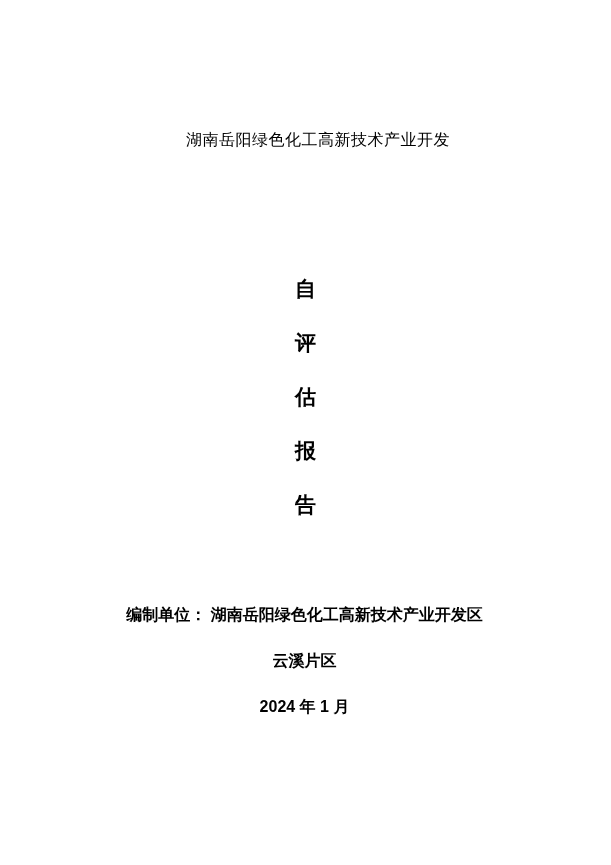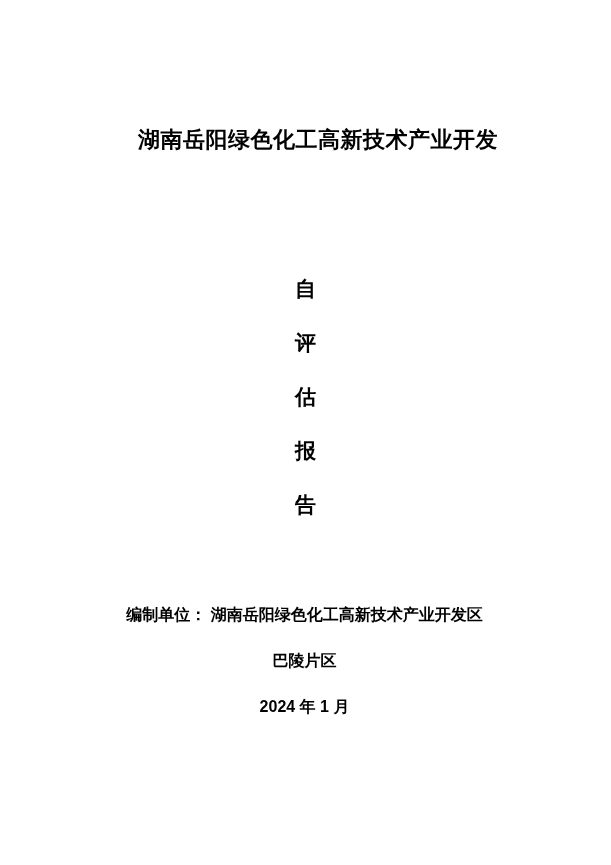--- a/index.html
+++ b/index.html
@@ -22,22 +22,22 @@
     box-sizing: border-box;
   }
   .title-block {
     position: absolute;
     top: 118px;
     left: 0;
     width: 611px;
     text-align: center;
   }
   .title-line {
-    font-size: 22px;
-    font-weight: bold;
+    font-size: 16px;
+    font-weight: normal;
     line-height: 44px;
     letter-spacing: 0.5px;
     white-space: nowrap;
     padding-left: 25px;
   }
   .doc-type-block {
     position: absolute;
     top: 262px;
     left: 0;
     width: 611px;
@@ -78,17 +78,17 @@
   <div class="doc-type-block">
     <div class="doc-type-char">自</div>
     <div class="doc-type-char">评</div>
     <div class="doc-type-char">估</div>
     <div class="doc-type-char">报</div>
     <div class="doc-type-char">告</div>
   </div>
 
   <div class="footer-block">
     <div class="footer-line">编制单位： 湖南岳阳绿色化工高新技术产业开发区</div>
-    <div class="footer-line">巴陵片区</div>
+    <div class="footer-line">云溪片区</div>
     <div class="footer-line date">2024 年 1 月</div>
   </div>
 
 </div>
 
 </body></html>

